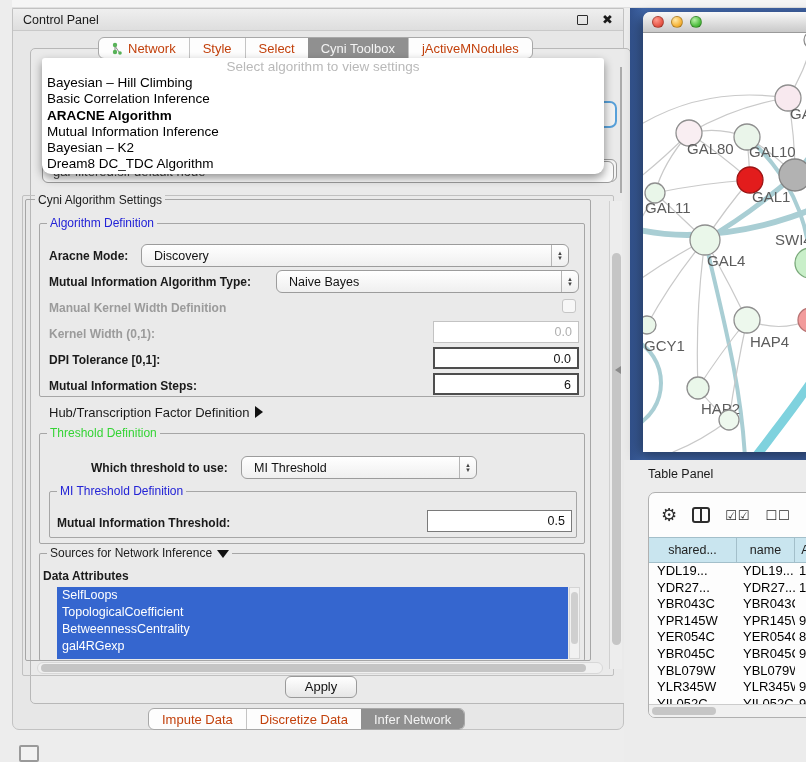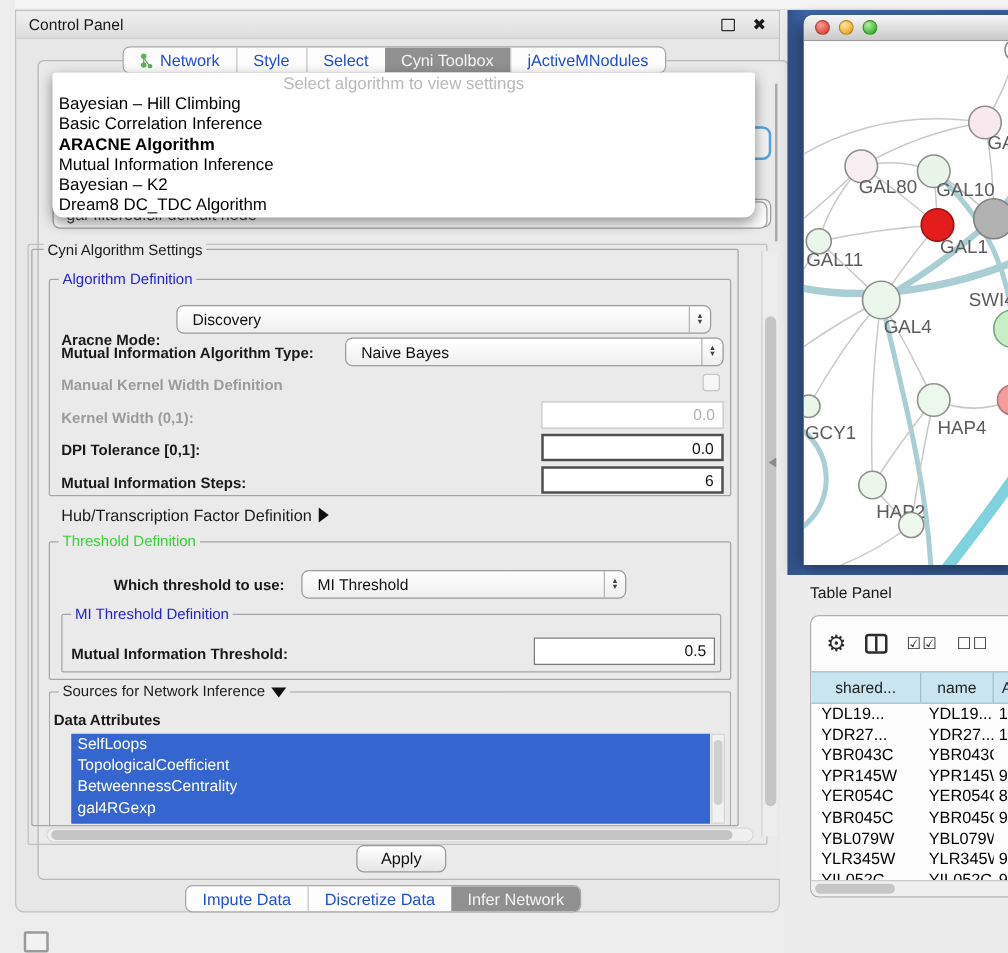--- a/index.html
+++ b/index.html
@@ -19,21 +19,21 @@
   #cp-titlebar .sp { flex:1; }
   .float-ico { width:11px; height:10px; border:1.5px solid #2d2d2d; border-radius:1px; margin-right:14px; }
   .close-ico { font-size:13px; font-weight:bold; color:#1a1a1a; line-height:1; }
 
   #cp-inner { left:5px; top:39px; width:601px; height:656px; background:#eaeaea;
     border:1px solid #b8b8b8; border-radius:5px; }
 
   
   #top-tabs { left:73px; top:28px; height:22px; display:flex; background:#fdfdfd;
     border:1px solid #a8a8a8; border-radius:6px; overflow:hidden; z-index:20; }
-  .tab { display:flex; align-items:center; padding:0 13px; font-size:13px; color:#1d4ed8; white-space:nowrap; }
+  .tab { display:flex; align-items:center; padding:0 13px; font-size:13px; color:#c2410c; white-space:nowrap; }
   .tab + .tab { border-left:1px solid #c4c4c4; }
   .tab.sel { background:#909090; color:#f4f4f4; border-left:none; }
   .tab .net-ico { margin-right:5px; display:inline-flex; }
 
   
   #algo-dropdown { left:17px; top:49px; width:562px; height:116px; background:#ffffff;
     border-radius:3px 3px 9px 9px; box-shadow:0 4px 10px rgba(0,0,0,.42); z-index:50; overflow:hidden; }
   .dd-title { height:17px; line-height:18px; text-align:center; font-size:13.5px; color:#b9b9b9; }
   .algo-item { padding-left:5px; font-size:13.5px; line-height:16.3px; color:#000; white-space:nowrap; }
   .algo-item.bold { font-weight:bold; }
@@ -202,21 +202,21 @@
       </div>
   </div>
 
   <div class="grp" style="left:9px; top:186px; width:592px; height:481px; border-color:#c0c0c0;"></div>
   <div class="grp" style="left:12px; top:190px; width:566px; height:462px;"></div>
   <div class="grp-title t-black" style="left:22px; top:184px;">Cyni Algorithm Settings</div>
 
   <div class="grp" style="left:26px; top:214px; width:546px; height:174px;"></div>
   <div class="grp-title t-blue" style="left:34px; top:207px;">Algorithm Definition</div>
 
-  <div class="lbl" style="left:36px; top:256px;">Aracne Mode:</div>
+  <div class="lbl" style="left:36px; top:240px;">Aracne Mode:</div>
   <div class="combo" style="left:128px; top:235px; width:428px;">
     <span class="cv">Discovery</span>
     <span class="steppers">
         <span>▲</span>
         <span>▼</span>
       </span>
   </div>
 
   <div class="lbl" style="left:36px; top:266px;">Mutual Information Algorithm Type:</div>
   <div class="combo" style="left:263px; top:261px; width:303px;">
@@ -240,21 +240,21 @@
   <div class="field strong" style="left:420px; top:364px; width:146px;">6</div>
 
   <div class="lbl plain" style="left:36px; top:396px;">
     <span>Hub/Transcription Factor Definition</span><span class="tri-right"></span>
   </div>
 
   <div class="grp" style="left:26px; top:424px; width:546px; height:111px;"></div>
   <div class="grp-title t-green" style="left:34px; top:417px;">Threshold Definition</div>
 
   <div class="lbl" style="left:78px; top:452px;">Which threshold to use:</div>
-  <div class="combo" style="left:228px; top:447px; width:260px;">
+  <div class="combo" style="left:228px; top:447px; width:236px;">
     <span class="cv">MI Threshold</span>
     <span class="steppers">
         <span>▲</span>
         <span>▼</span>
       </span>
   </div>
 
   <div class="grp" style="left:36px; top:482px; width:528px; height:47px;"></div>
   <div class="grp-title t-blue" style="left:44px; top:475px;">MI Threshold Definition</div>
   <div class="lbl" style="left:44px; top:507px;">Mutual Information Threshold:</div>

